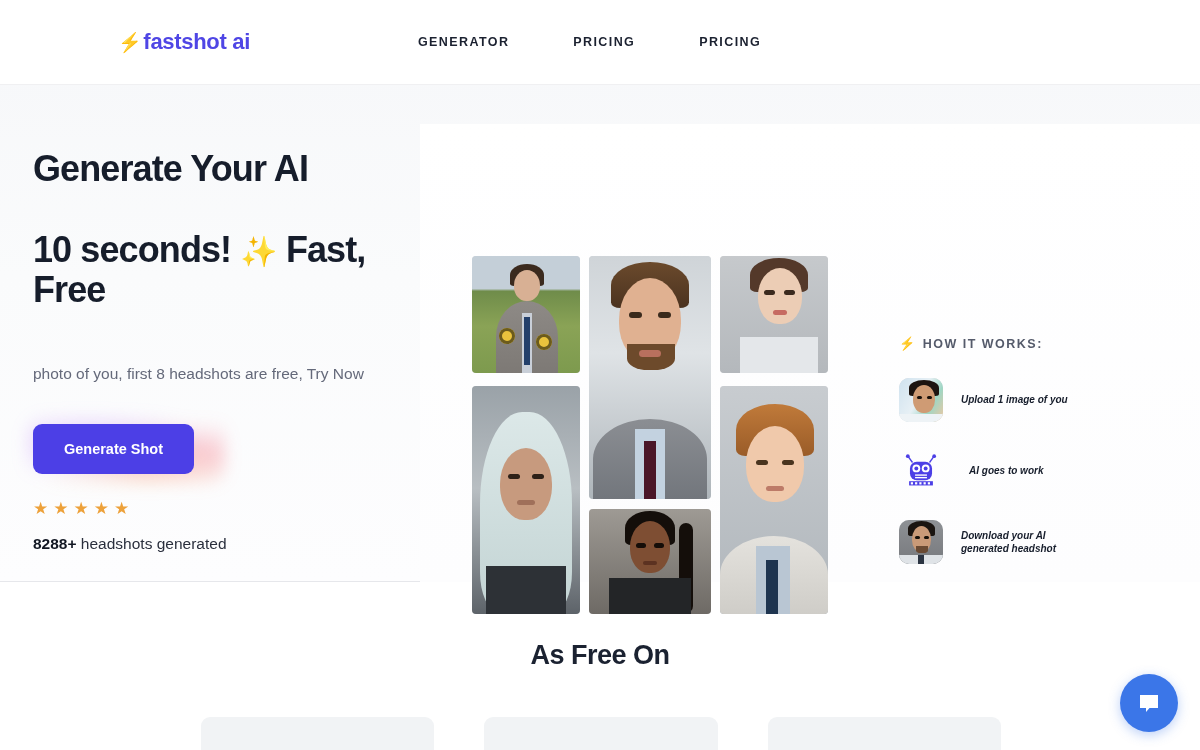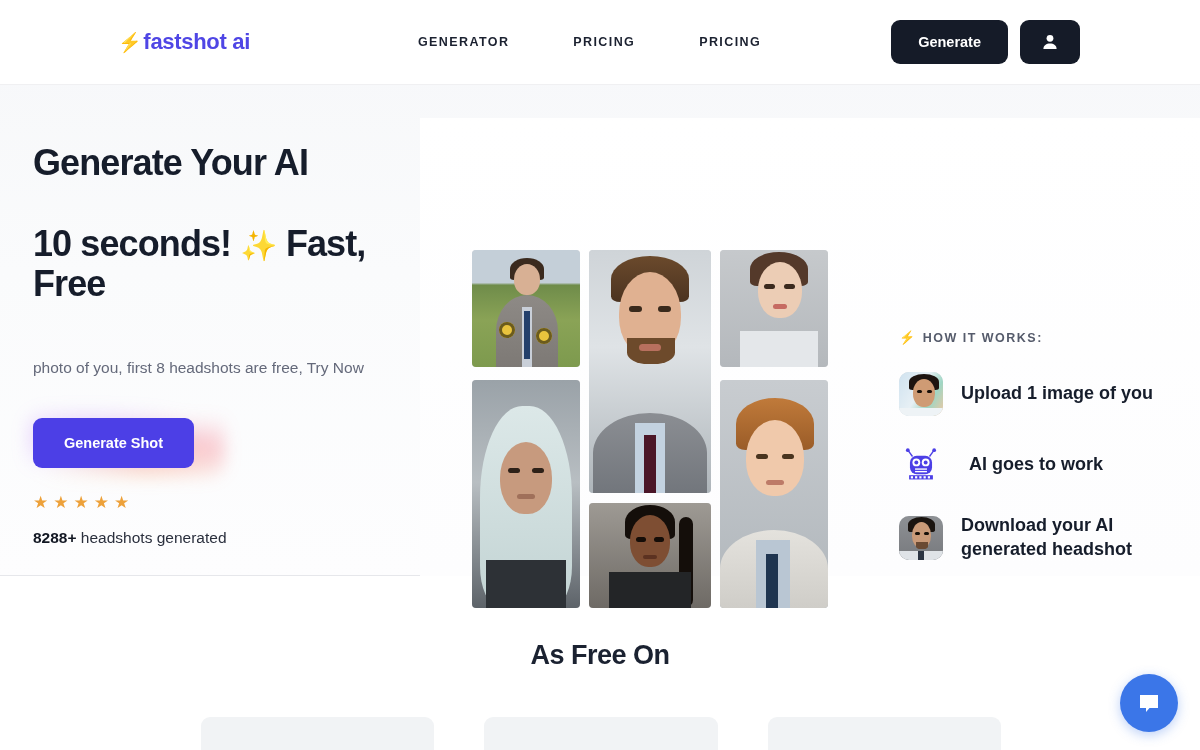--- a/index.html
+++ b/index.html
@@ -49,21 +49,21 @@
   }
   .btn-icon-dark {
     background: #151b28; border: none; border-radius: 9px;
     width: 60px; height: 44px;
     display: flex; align-items: center; justify-content: center;
     cursor: pointer;
   }
 
   
   .hero {
-    position: absolute; top: 68px; left: 0;
+    position: absolute; top: 74px; left: 0;
     width: 1200px; height: 508px;
     background: linear-gradient(180deg, #f7f8fa 0%, #fafbfc 40%, #fdfdfe 100%);
     border-bottom: 1px solid #e6e7eb;
   }
   .panel-center {
     position: absolute; left: 420px; top: 50px;
     width: 457px; height: 458px;
     background: linear-gradient(180deg,#ffffff 0%, #fdfdfe 100%);
   }
   .panel-right {
@@ -138,21 +138,21 @@
   .hiw-step { display: flex; align-items: center; gap: 18px; margin-top: 27px; }
   .hiw-thumb {
     width: 44px; height: 44px; border-radius: 10px; flex: none;
     overflow: hidden; position: relative; background: #cfd3d8;
   }
   .hiw-robot {
     width: 44px; height: 44px; flex: none;
     display: flex; align-items: center; justify-content: center;
     font-size: 33px; line-height: 1; color: #4c3fe6;
   }
-  .hiw-label { font-size: 18px; font-weight: bold; color: #161d2b; line-height: 1.33; }
+  .hiw-label { font-size: 10px; font-weight: bold; color: #161d2b; line-height: 1.33; font-style: italic; }
   .hiw-step.s2 .hiw-label { margin-left: 8px; }
 
   
   .seen-title {
     position: absolute; top: 640px; left: 0; width: 1200px;
     text-align: center; font-size: 27px; font-weight: bold;
     color: #1b2231; letter-spacing: -0.5px;
   }
   .seen-cards {
     position: absolute; top: 717px; left: 201px;
@@ -183,29 +183,20 @@
       <span class="bolt">⚡</span>
       <span>fastshot ai</span>
     </div>
 
     <nav class="nav">
       <a href="#">GENERATOR</a>
       <a href="#">PRICING</a>
       <a href="#">PRICING</a>
     </nav>
 
-    <div class="hdr-actions">
-      <button class="btn-dark">Generate</button>
-      <button class="btn-icon-dark">
-        <svg width="22" height="22" viewBox="0 0 24 24">
-          <circle cx="12" cy="8" r="3.7" fill="#ffffff"></circle>
-          <path d="M4.8 19.5c0-3.6 3.2-5.8 7.2-5.8s7.2 2.2 7.2 5.8z" fill="#ffffff"></path>
-        </svg>
-      </button>
-    </div>
   </div>
 
   <div class="hero">
     <div class="panel-center"></div>
     <div class="panel-right"></div>
 
     <div class="hero-copy">
       <h1 class="headline">
         <span>Generate Your AI</span><br>
         <br>

